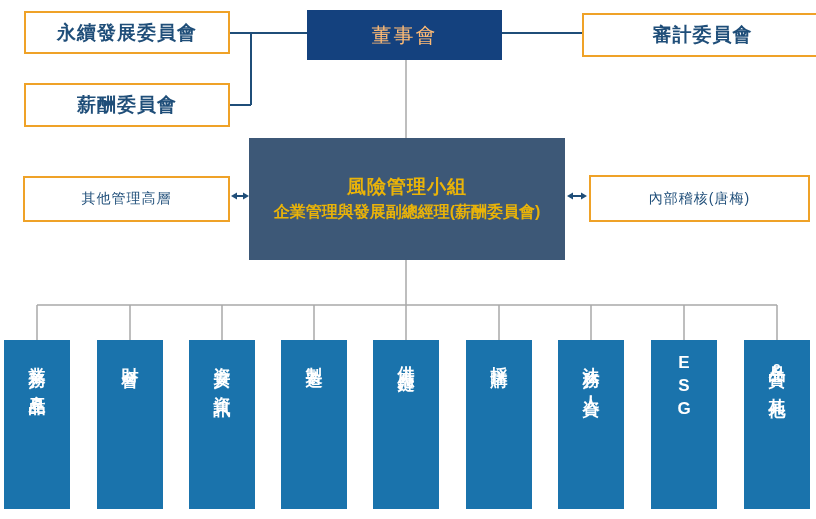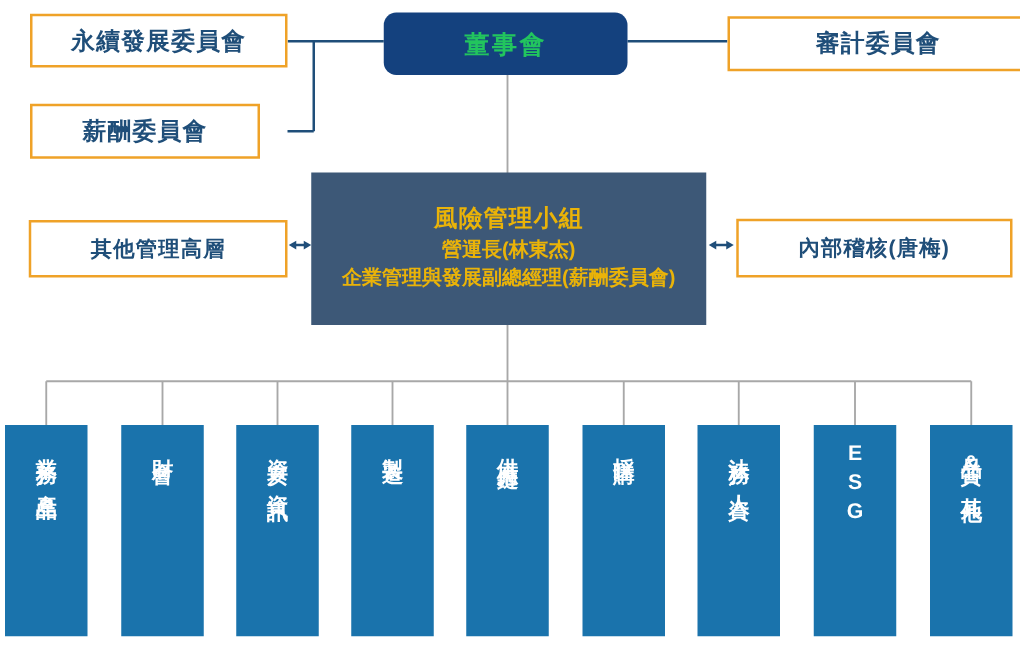--- a/index.html
+++ b/index.html
@@ -44,31 +44,30 @@
     background:#fff;
     border:2px solid var(--gold-border);
     color:var(--text-navy);
   }
   .committee{
     font-size:19px;
     font-weight:700;
     letter-spacing:1px;
   }
   .side{
-    font-size:17px;
-    font-weight:700;
+    font-size:14px;
+    font-weight:400;
     letter-spacing:1px;
   }
   .navy{
     background:var(--board-navy);
-    color:#22c55e;
+    color:#fdba74;
     font-size:20px;
-    font-weight:700;
+    font-weight:400;
     letter-spacing:2px;
-    border-radius:10px;
   }
   .slate{
     background:var(--risk-slate);
     color:#eab308;
     flex-direction:column;
     gap:2px;
     padding:4px;
   }
   .risk-title{
     font-size:19px;
@@ -141,31 +140,30 @@
 
     <g>
       <line class="navy-line" x1="571" y1="196" x2="583" y2="196"></line>
       <polygon class="arrow-head" points="567,196 573,192.5 573,199.5"></polygon>
       <polygon class="arrow-head" points="587,196 581,192.5 581,199.5"></polygon>
     </g>
   </svg>
 
   <div class="box gold committee" style="left:24px;top:11px;width:206px;height:43px;">永續發展委員會</div>
 
-  <div class="box gold committee" style="left:24px;top:83px;width:184px;height:44px;">薪酬委員會</div>
+  <div class="box gold committee" style="left:24px;top:83px;width:206px;height:44px;">薪酬委員會</div>
 
   <div class="box navy" style="left:307px;top:10px;width:195px;height:50px;">董事會</div>
 
   <div class="box gold committee" style="left:582px;top:13px;width:241px;height:44px;">審計委員會</div>
 
   <div class="box gold side" style="left:23px;top:176px;width:207px;height:46px;">其他管理高層</div>
 
   <div class="box slate" style="left:249px;top:138px;width:316px;height:122px;">
     <div class="risk-title">風險管理小組</div>
-    <div class="risk-line">營運長(林東杰)</div>
     <div class="risk-line">企業管理與發展副總經理(薪酬委員會)</div>
   </div>
 
   <div class="box gold side" style="left:589px;top:175px;width:221px;height:47px;">內部稽核(唐梅)</div>
 
   <div class="dept" style="left:4px;">
     <span class="vtext">業務／產品</span>
   </div>
   <div class="dept" style="left:97px;">
     <span class="vtext">財會</span>

